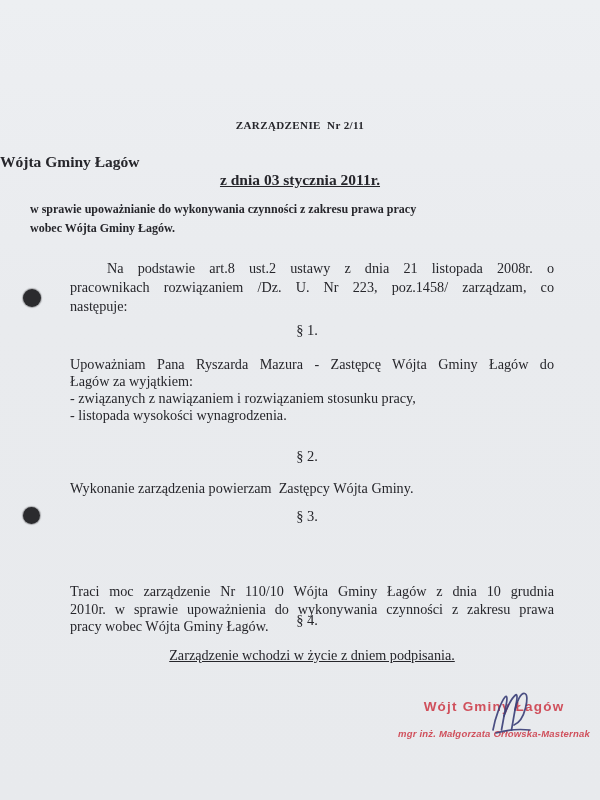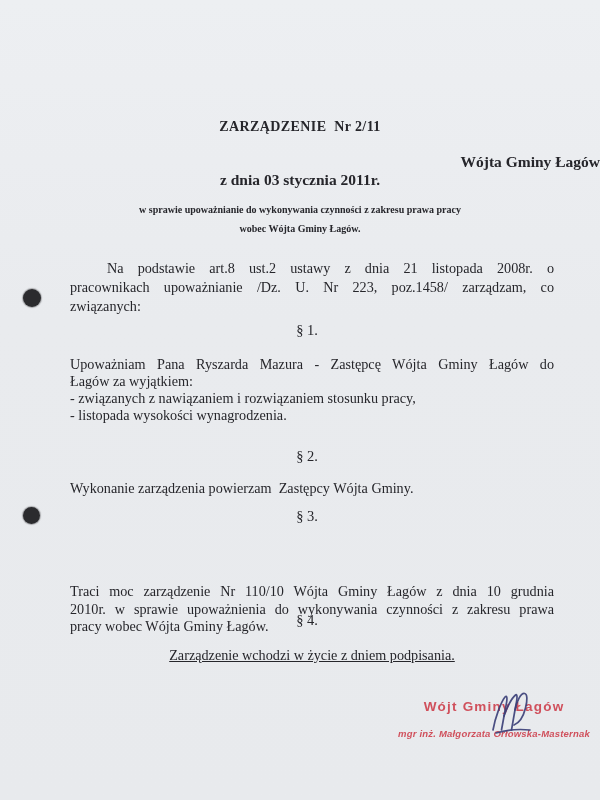--- a/index.html
+++ b/index.html
@@ -21,34 +21,34 @@
     border-radius: 50%;
     background: var(--holecol, #2b2b2e);
     box-shadow: 0 0 1px 1px rgba(43,43,46,.35);
   }
   .hole-top { left: 23px; top: 289px; width: 18px; height: 18px; }
   .hole-bottom { left: 23px; top: 507px; width: 17px; height: 17px; }
 
   .doc-title {
     position: absolute; left: 0; top: 119px; width: 600px;
     margin: 0; text-align: center;
-    font-size: 14px; font-weight: bold; letter-spacing: .4px;
+    font-size: 11px; font-weight: bold; letter-spacing: .4px;
     white-space: pre-wrap;
   }
   .doc-issuer {
     position: absolute; left: 0; top: 153px; width: 600px;
-    text-align: right; font-size: 15.5px; font-weight: bold;
+    text-align: left; font-size: 15.5px; font-weight: bold;
   }
   .doc-date {
     position: absolute; left: 0; top: 171px; width: 600px;
-    text-align: center; font-size: 15.5px; font-weight: bold;
+    text-align: center; font-size: 15.5px; font-weight: bold; text-decoration: underline;
   }
   .doc-subject {
     position: absolute; left: 30px; top: 200px; width: 540px;
-    text-align: center; font-size: 10px; font-weight: bold; line-height: 19px;
+    text-align: left; font-size: 12px; font-weight: bold; line-height: 19px;
   }
   .body-block {
     position: absolute; left: 70px; width: 484px;
     font-size: 14.2px; line-height: 19px;
   }
   .preamble { top: 259px; }
   .sec1-body { top: 356px; line-height: 17px; }
   .sec2-body { top: 479px; }
   .sec3-body { top: 539px; line-height: 17.5px; margin-top: 44px; }
   .sec4-body { top: 646px; }
@@ -107,22 +107,22 @@
   <div class="doc-issuer">Wójta Gminy Łagów</div>
   <div class="doc-date">z dnia 03 stycznia 2011r.</div>
 
   <div class="doc-subject">
       <div class="tline">w sprawie upoważnianie do wykonywania czynności z zakresu prawa pracy</div>
       <div class="tline">wobec Wójta Gminy Łagów.</div>
     </div>
 
   <div class="body-block preamble">
       <div class="tline just ind">Na podstawie art.8 ust.2 ustawy z dnia 21 listopada 2008r. o</div>
-      <div class="tline just">pracownikach upoważnianie /Dz. U. Nr 223, poz.1458/ zarządzam, co</div>
-      <div class="tline">związanych:</div>
+      <div class="tline just">pracownikach rozwiązaniem /Dz. U. Nr 223, poz.1458/ zarządzam, co</div>
+      <div class="tline">następuje:</div>
     </div>
 
   <div class="sec-mark mark1">§ 1.</div>
   <div class="body-block sec1-body">
       <div class="tline just">Upoważniam  Pana Ryszarda Mazura -  Zastępcę Wójta Gminy Łagów do</div>
       <div class="tline">Łagów za wyjątkiem:</div>
       <div class="tline">- związanych z nawiązaniem i rozwiązaniem stosunku pracy,</div>
       <div class="tline">- listopada wysokości wynagrodzenia.</div>
     </div>
 

